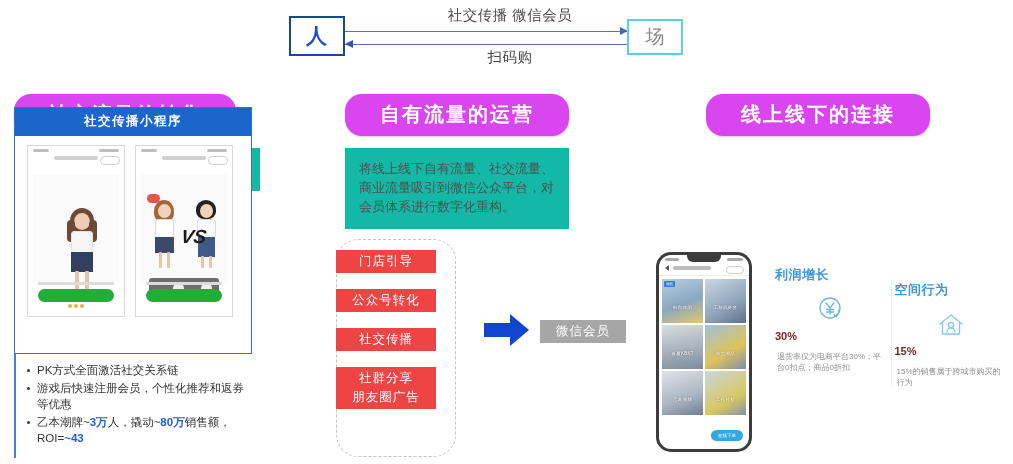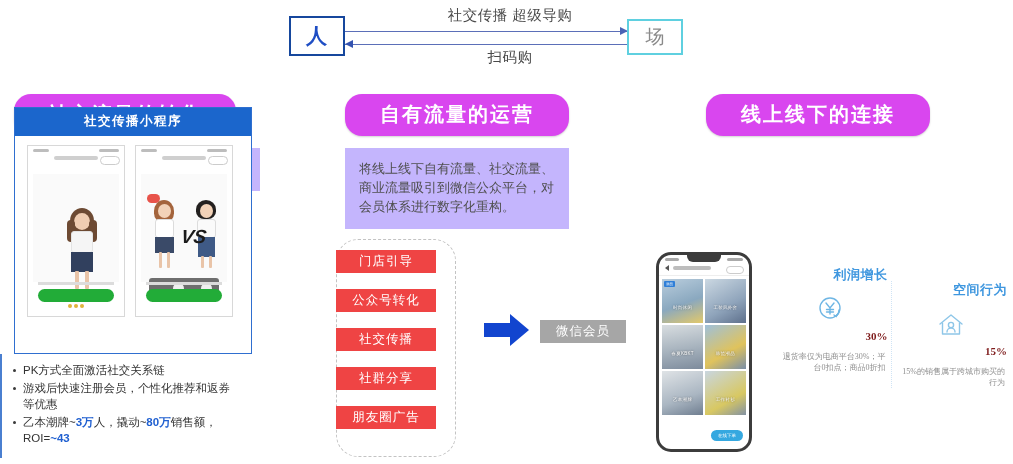--- a/index.html
+++ b/index.html
@@ -64,21 +64,21 @@
     text-align: center;
     letter-spacing: 2px;
     padding: 7px 0 8px 0;
     box-shadow: 0 1px 2px rgba(0,0,0,.18);
   }
   #col-1 .col-header { width: 222px; margin-left: 6px; }
   #col-2 .col-header { width: 224px; }
   #col-3 .col-header { width: 224px; }
 
   .col-desc {
-    background: #c4b5fd;
+    background: #14b8a6;
     color: #4f4f4f;
     font-size: 13px;
     line-height: 19px;
     padding: 11px 14px 13px 14px;
     margin-top: 12px;
   }
   #col-1 .col-desc { width: 246px; margin-left: 6px; }
   #col-2 .col-desc { width: 224px; }
   #col-3 .col-desc { width: 224px; }
 
@@ -151,21 +151,21 @@
     width: 13px; height: 9px;
   }
   .score-bar {
     position:absolute; left:8px; right:8px; top: 104px; height: 22px;
     background:#6e6e6e; border-radius: 3px;
   }
   .score-bar .dot { position:absolute; top:5px; width:11px; height:11px;
                     border-radius:50%; background:#f0f0f0; }
 
   #mini-bullets {
-    position: absolute; left: 0; top: 354px;
+    position: absolute; left: 14px; top: 354px;
     width: 238px; height: 104px;
     border-left: 2px solid #4a7fd0;
     padding: 8px 4px 0 10px;
     font-size: 11.5px; line-height: 16.5px; color: #333333;
   }
   #mini-bullets ul { list-style: none; }
   #mini-bullets li { position: relative; padding-left: 11px; margin-bottom: 1px; }
   #mini-bullets li::before {
     content: ""; position: absolute; left: 1px; top: 7px;
     width: 3px; height: 3px; border-radius: 50%; background: #3a3a3a;
@@ -244,35 +244,35 @@
   }
   #phone-cta {
     position:absolute; right:6px; bottom:8px;
     background:#35a8e0; color:#fff; border-radius:9px;
     font-size:4.5px; padding:3px 7px;
   }
 
   #metrics { position: absolute; left: 772px; top: 266px; width: 238px; }
   #metric-row { display: flex; }
   .metric {
-    flex: 1; text-align: right; padding: 0 3px; font-family: Liberation Serif, serif;
+    flex: 1; text-align: left; padding: 0 3px;
   }
   .metric + .metric { border-left: 1px dotted #cfe4f5; margin-top: 15px; }
   .m-title { font-size: 13px; font-weight: bold; color: #3f97df; letter-spacing: .5px; }
   .m-icon  { height: 36px; display:flex; align-items:center; justify-content:center;
              margin-top: 8px; }
   .m-value { font-size: 11px; font-weight: bold; color: #7f1d1d; margin-top: 2px; }
   .m-note  { font-size: 8px; color: #8f8f8f; line-height: 11px; margin-top: 9px; padding: 0 2px; }
 </style>
 </head>
 <body>
 
 <div id="top-diagram">
   <div class="node-ren">人</div>
-  <div class="flow-label-top">社交传播 超级导购</div>
+  <div class="flow-label-top">社交传播 微信会员</div>
   <div class="arrow-line arrow-upper"></div>
   <div class="arrow-head head-right"></div>
   <div class="arrow-line arrow-lower"></div>
   <div class="arrow-head head-left"></div>
   <div class="flow-label-bottom">扫码购</div>
   <div class="node-chang">场</div>
 </div>
 
 <div class="col" id="col-1">
   <div class="col-header">社交流量的转化</div>
@@ -365,21 +365,21 @@
 <div class="col" id="col-2">
   <div class="col-header">自有流量的运营</div>
   <div class="col-desc">将线上线下自有流量、社交流量、商业流量吸引到微信公众平台，对会员体系进行数字化重构。</div>
 </div>
 
 <div id="funnel-box"></div>
 <div class="funnel-chip" style="top:250px;">门店引导</div>
 <div class="funnel-chip" style="top:289px;">公众号转化</div>
 <div class="funnel-chip" style="top:328px;">社交传播</div>
 <div class="funnel-chip" style="top:367px;">社群分享</div>
-<div class="funnel-chip" style="top:406px;">朋友圈广告</div>
+<div class="funnel-chip" style="top:386px;">朋友圈广告</div>
 
 <div id="blue-arrow">
   <svg width="46" height="34" viewBox="0 0 46 34">
     <polygon points="0,10 26,10 26,1 45,17 26,33 26,24 0,24" fill="#1245cf"></polygon>
   </svg>
 </div>
 <div id="wechat-member">微信会员</div>
 
 <div class="col" id="col-3">
   <div class="col-header">线上线下的连接</div>

